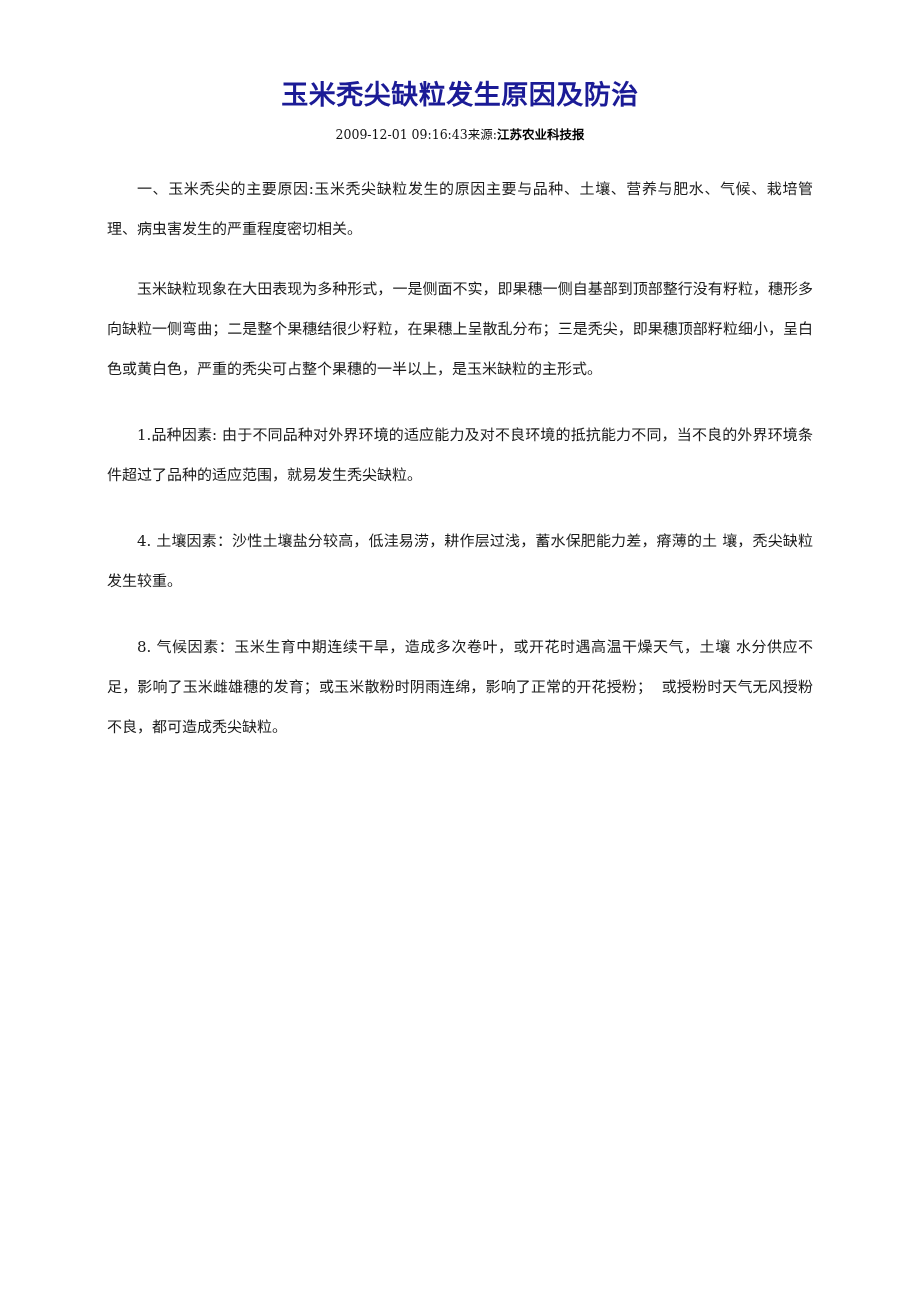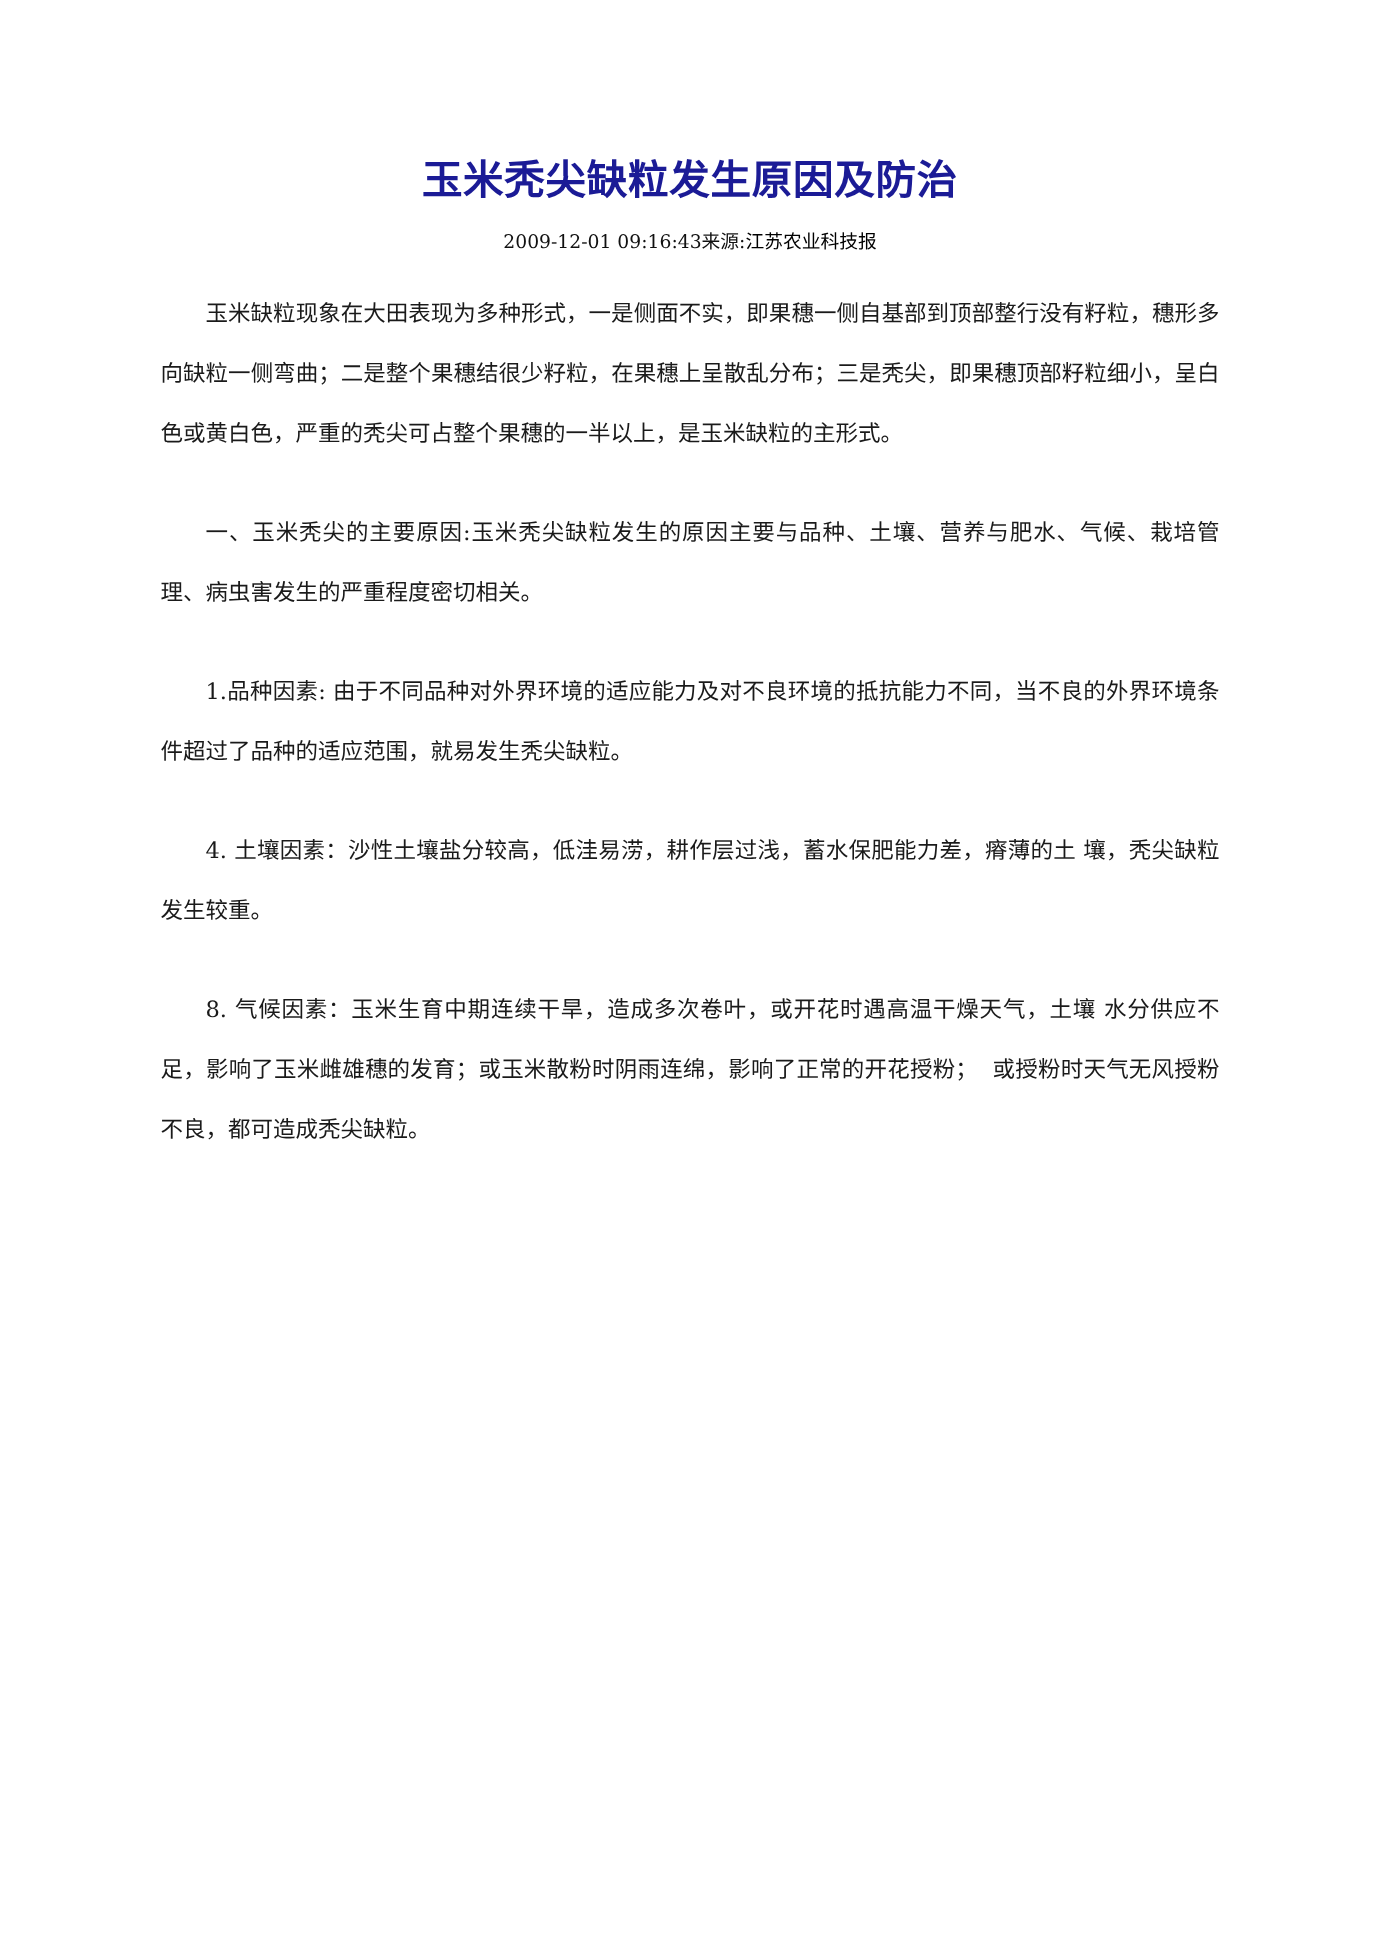--- a/index.html
+++ b/index.html
@@ -27,21 +27,21 @@
   .doc-body {
     position: absolute;
     left: 107px;
     top: 0;
     width: 706px;
   }
 
   
   .doc-title {
     margin: 0;
-    padding-top: 104px;
+    padding-top: 78px;
     text-align: center;
     color: #1b1b96;
     font-family: "DejaVu Sans", "Liberation Sans", sans-serif;
     font-size: 27px;
     font-weight: bold;
     letter-spacing: 0.5px;
     line-height: 1.25;
     white-space: nowrap;
   }
 
@@ -51,21 +51,21 @@
     padding-top: 14px;
     text-align: center;
     font-family: "DejaVu Serif", "Liberation Serif", serif;
     font-size: 12.5px;
     line-height: 1.4;
     color: #111111;
     white-space: nowrap;
   }
 
   .doc-byline .source-name {
-    font-weight: normal;
+    font-weight: bold;
     color: #000000;
     text-align: right;
   }
 
   
   .para-list {
     margin: 0;
     padding: 0;
     list-style: none;
   }
@@ -98,23 +98,23 @@
 <div class="page">
   <div class="doc-body">
 
     <h1 class="doc-title">玉米秃尖缺粒发生原因及防治</h1>
 
     <div class="doc-byline">
       <span>2009-12-01  09:16:43来源:</span><span class="source-name">江苏农业科技报</span>
     </div>
 
     <div class="para-list">
+      <p class="para gap">一、玉米秃尖的主要原因:玉米秃尖缺粒发生的原因主要与品种、土壤、营养与肥水、气候、栽培管理、病虫害发生的严重程度密切相关。</p>
+
       <p class="para first-block">玉米缺粒现象在大田表现为多种形式，一是侧面不实，即果穗一侧自基部到顶部整行没有籽粒，穗形多向缺粒一侧弯曲；二是整个果穗结很少籽粒，在果穗上呈散乱分布；三是秃尖，即果穗顶部籽粒细小，呈白色或黄白色，严重的秃尖可占整个果穗的一半以上，是玉米缺粒的主形式。</p>
-
-      <p class="para gap">一、玉米秃尖的主要原因:玉米秃尖缺粒发生的原因主要与品种、土壤、营养与肥水、气候、栽培管理、病虫害发生的严重程度密切相关。</p>
 
       <p class="para gap">1.品种因素: 由于不同品种对外界环境的适应能力及对不良环境的抵抗能力不同，当不良的外界环境条件超过了品种的适应范围，就易发生秃尖缺粒。</p>
 
       <p class="para gap">4. 土壤因素：沙性土壤盐分较高，低洼易涝，耕作层过浅，蓄水保肥能力差，瘠薄的土 壤，秃尖缺粒发生较重。</p>
 
 
       <p class="para gap">8. 气候因素：玉米生育中期连续干旱，造成多次卷叶，或开花时遇高温干燥天气，土壤 水分供应不足，影响了玉米雌雄穗的发育；或玉米散粉时阴雨连绵，影响了正常的开花授粉；  或授粉时天气无风授粉不良，都可造成秃尖缺粒。</p>
 
     </div>
 

